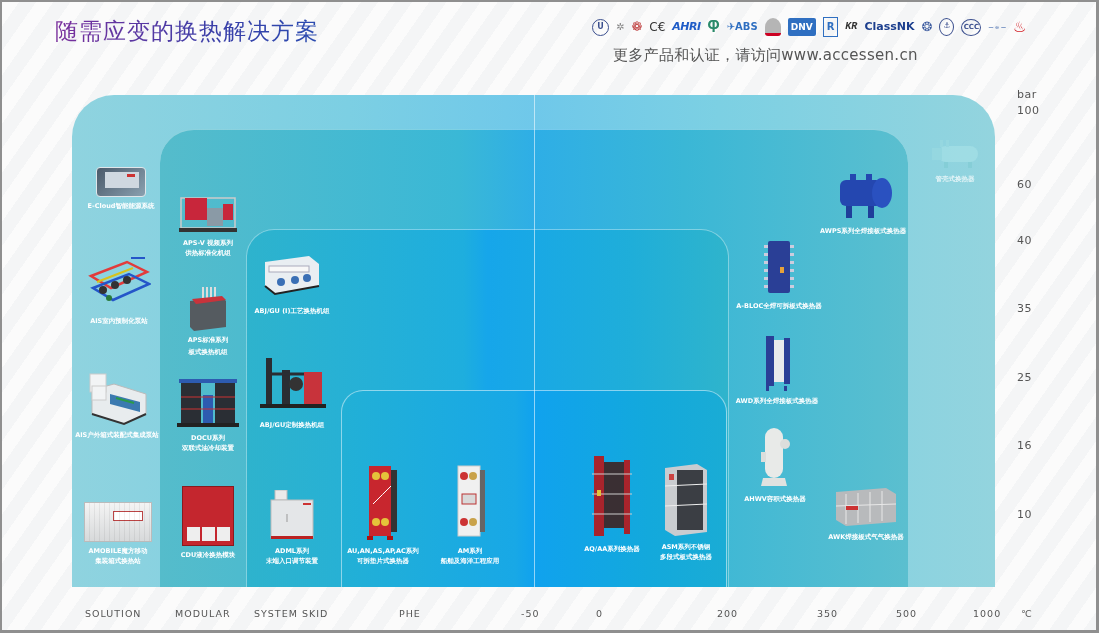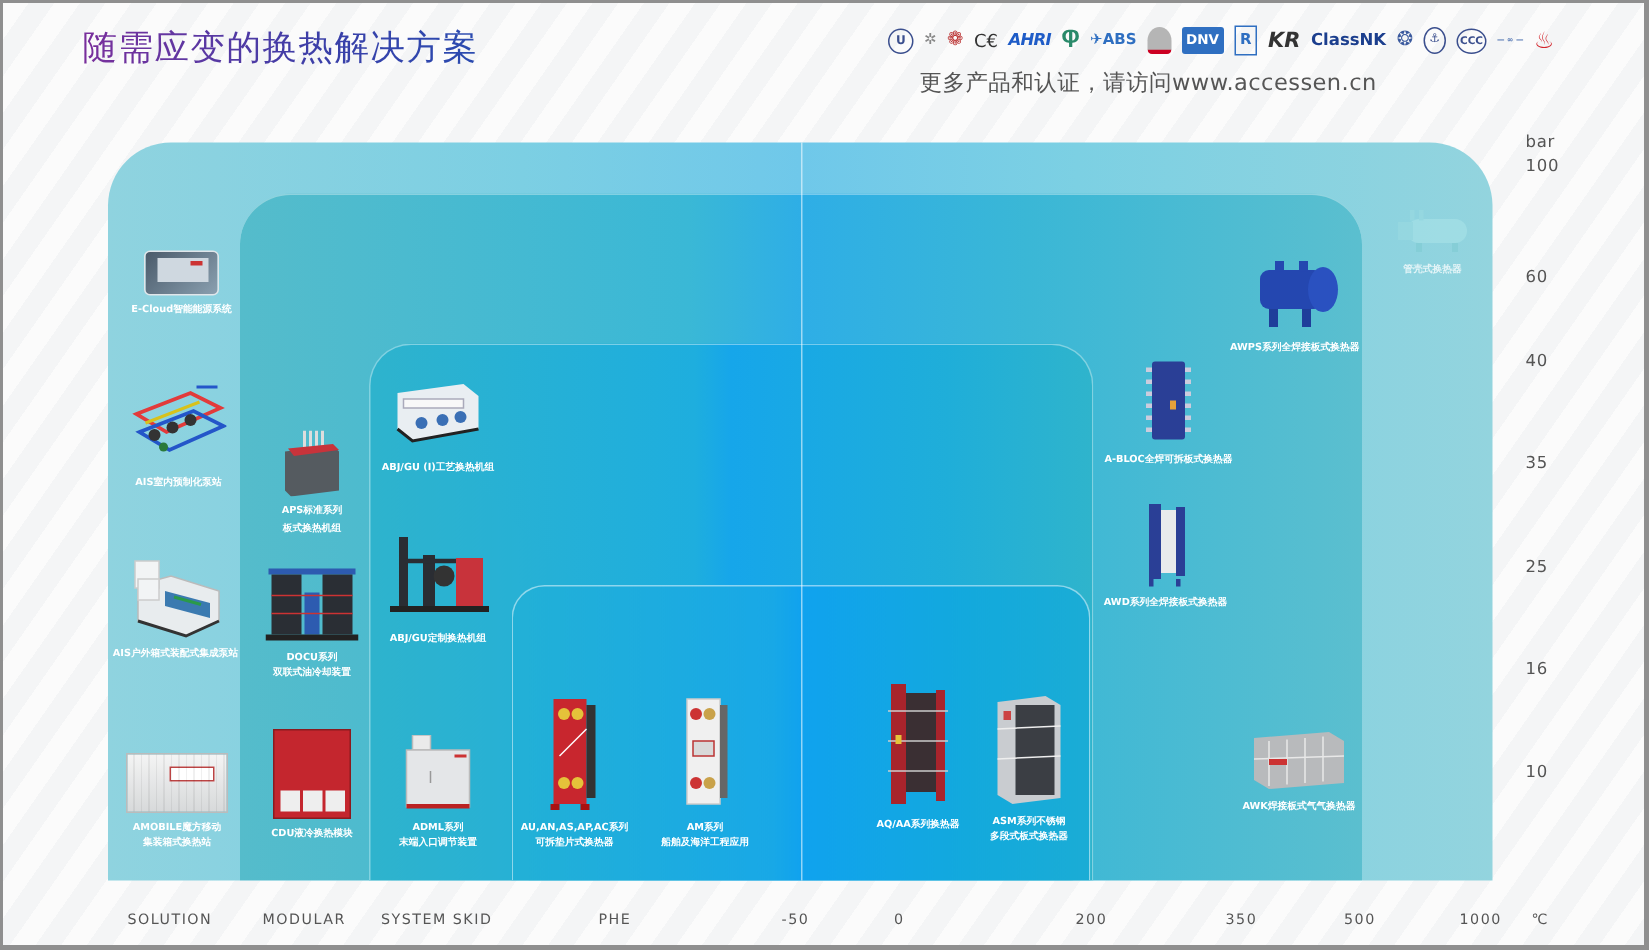--- a/index.html
+++ b/index.html
@@ -26,21 +26,21 @@
   }
   .cert { font-size: 10px; color: #3a5aa8; font-weight: bold; line-height: 18px; }
   .cert.circle { width: 17px; height: 17px; border: 1.5px solid #3b4f8e; border-radius: 50%; font-size: 8px; text-align: center; line-height: 14px; color:#3b4f8e; }
   .cert.red { color: #d2232a; font-size: 15px; }
   .cert.gray { color: #888; }
   .cert.boxed { background: #2f6fc1; color:#fff; padding: 0 3px; font-size: 9px; border-radius:2px;text-align:center; }
   .cert.lr { border: 1.5px solid #2f6fc1; color:#2f6fc1; padding: 0 3px; font-size: 10px; }
   .cert.bv { width: 16px; height: 18px; border-radius: 50% 50% 3px 3px; background: #b5b5b5; border-bottom: 3px solid #c02; }
   .cert.abs { color:#2f6fc1; font-size:10px; }
   .cert.ahri { color:#1f5cc7; font-size:11px; font-style: italic; font-weight: bold; letter-spacing: -0.5px;}
-  .cert.kr { color:#333; font-style: italic; font-size: 14px; }
+  .cert.kr { color:#333; font-style: italic; font-size: 10px; font-family: Liberation Mono, monospace; }
   .cert.classnk { color:#1c3f8e; font-size: 11px; }
   .cert.tiny { font-size: 5px; color:#4a6fb0; }
   .cert-note {
     position: absolute; left: 591px; top: 44px; font-size: 15px; color: #555; letter-spacing: 0.3px; margin-left: 20px;
   }
 
   .panel { position: absolute; }
   .p1 {
     left: 70px; top: 93px; width: 923px; height: 492px;
     border-radius: 42px 42px 0 0;
@@ -148,20 +148,33 @@
 
   <div class="item" style="left:74px;top:500px;width:84px;">
     <div class="prod" style="width:68px;height:40px;background:linear-gradient(180deg,#f4f4f4,#d7d9da);border:1px solid #bbb;">
       <div style="position:absolute;left:28px;top:8px;width:30px;height:10px;background:#fff;border:1px solid #b44;"></div>
       <div style="position:absolute;left:0;right:0;top:0;bottom:0;background:repeating-linear-gradient(90deg,transparent 0 4px,rgba(0,0,0,0.06) 4px 5px);"></div>
     </div>
     <span class="lbl">AMOBILE魔方移动</span>
     <span class="lbl" style="margin-top:0">集装箱式换热站</span>
   </div>
 
+  <div class="item" style="left:168px;top:192px;width:76px;">
+    <div class="prod" style="width:58px;height:40px;">
+      <svg width="58" height="40" viewBox="0 0 58 40">
+        <rect x="2" y="4" width="54" height="30" fill="none" stroke="#ccc" stroke-width="1.5"></rect>
+        <rect x="6" y="4" width="22" height="22" fill="#c8263b"></rect>
+        <rect x="44" y="10" width="10" height="16" fill="#c8263b"></rect>
+        <rect x="28" y="14" width="16" height="18" fill="#8a9aa6"></rect>
+        <rect x="0" y="34" width="58" height="4" fill="#333"></rect>
+      </svg>
+    </div>
+    <span class="lbl">APS-V 视频系列</span>
+    <span class="lbl" style="margin-top:0">供热标准化机组</span>
+  </div>
 
   <div class="item" style="left:168px;top:285px;width:76px;">
     <div class="prod" style="width:40px;height:44px;">
       <svg width="40" height="44" viewBox="0 0 40 44">
         <rect x="14" y="0" width="2" height="12" fill="#ddd"></rect>
           <rect x="18" y="0" width="2" height="12" fill="#ddd"></rect>
         <rect x="22" y="0" width="2" height="12" fill="#ddd"></rect>
           <rect x="26" y="0" width="2" height="12" fill="#ddd"></rect>
         <path d="M2 14 L34 10 L38 14 L38 40 L6 44 L2 40 Z" fill="#555b60"></path>
         <path d="M4 12 L34 9 L38 13 L8 17 Z" fill="#c8333b"></path>
@@ -331,20 +344,31 @@
         <rect x="4" y="2" width="8" height="50" fill="#2a3f96"></rect>
         <rect x="12" y="6" width="14" height="42" fill="#e8eaec"></rect>
         <rect x="22" y="4" width="6" height="46" fill="#2a3f96"></rect>
         <rect x="4" y="52" width="3" height="5" fill="#2a3f96"></rect>
           <rect x="22" y="52" width="3" height="5" fill="#2a3f96"></rect>
       </svg>
     </div>
     <span class="lbl">AWD系列全焊接板式换热器</span>
   </div>
 
+  <div class="item" style="left:733px;top:422px;width:80px;">
+    <div class="prod" style="width:36px;height:66px;">
+      <svg width="36" height="66" viewBox="0 0 36 66">
+        <rect x="8" y="4" width="18" height="50" rx="9" fill="#e8eae8"></rect>
+        <circle cx="28" cy="20" r="5" fill="#dcdedc"></circle>
+        <rect x="4" y="28" width="5" height="10" fill="#dcdedc"></rect>
+        <path d="M6 54 L28 54 L30 62 L4 62 Z" fill="#e0e2e0"></path>
+      </svg>
+    </div>
+    <span class="lbl">AHWV容积式换热器</span>
+  </div>
 
   <div class="item" style="left:818px;top:170px;width:86px;">
     <div class="prod" style="width:62px;height:50px;">
       <svg width="62" height="50" viewBox="0 0 62 50">
         <rect x="8" y="8" width="42" height="26" rx="6" fill="#2447b0"></rect>
         <ellipse cx="50" cy="21" rx="10" ry="15" fill="#2a51c0"></ellipse>
         <rect x="18" y="2" width="6" height="7" fill="#2447b0"></rect>
           <rect x="34" y="2" width="6" height="7" fill="#2447b0"></rect>
         <rect x="14" y="34" width="6" height="12" fill="#1f3e9a"></rect>
           <rect x="36" y="34" width="6" height="12" fill="#1f3e9a"></rect>

